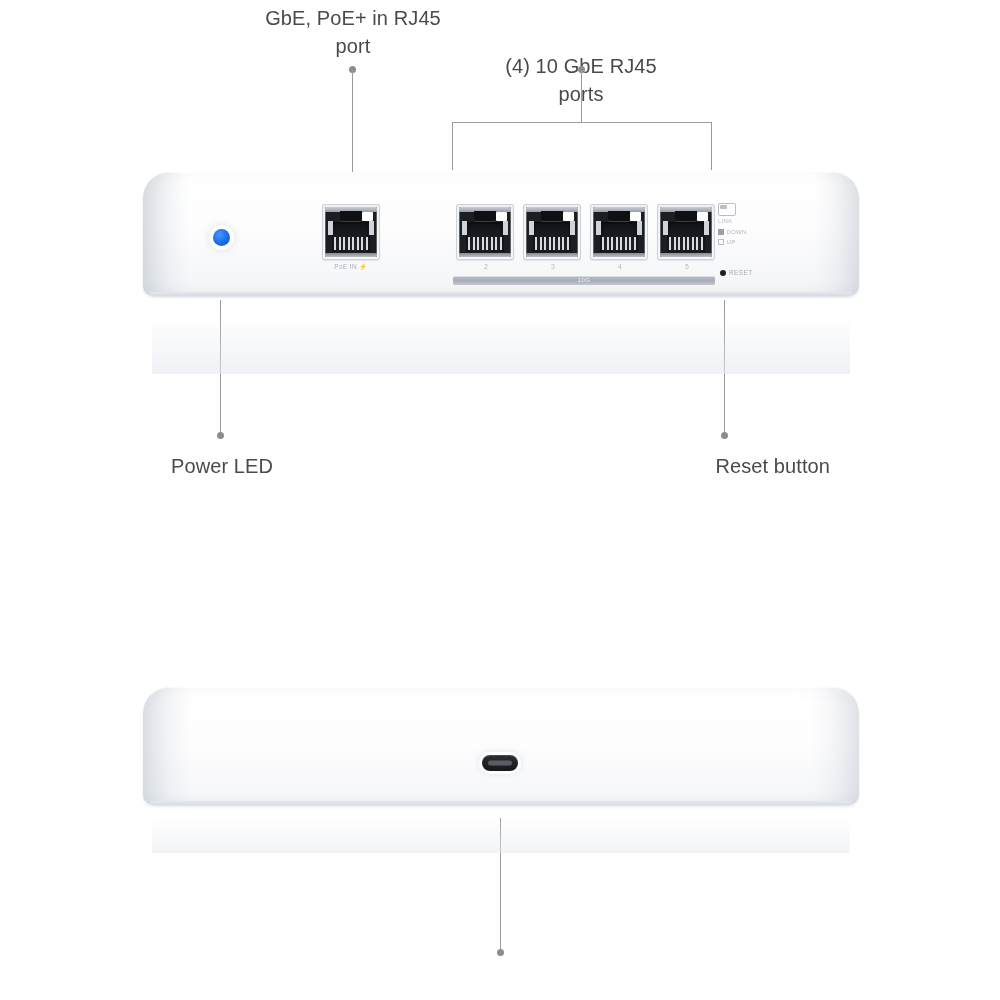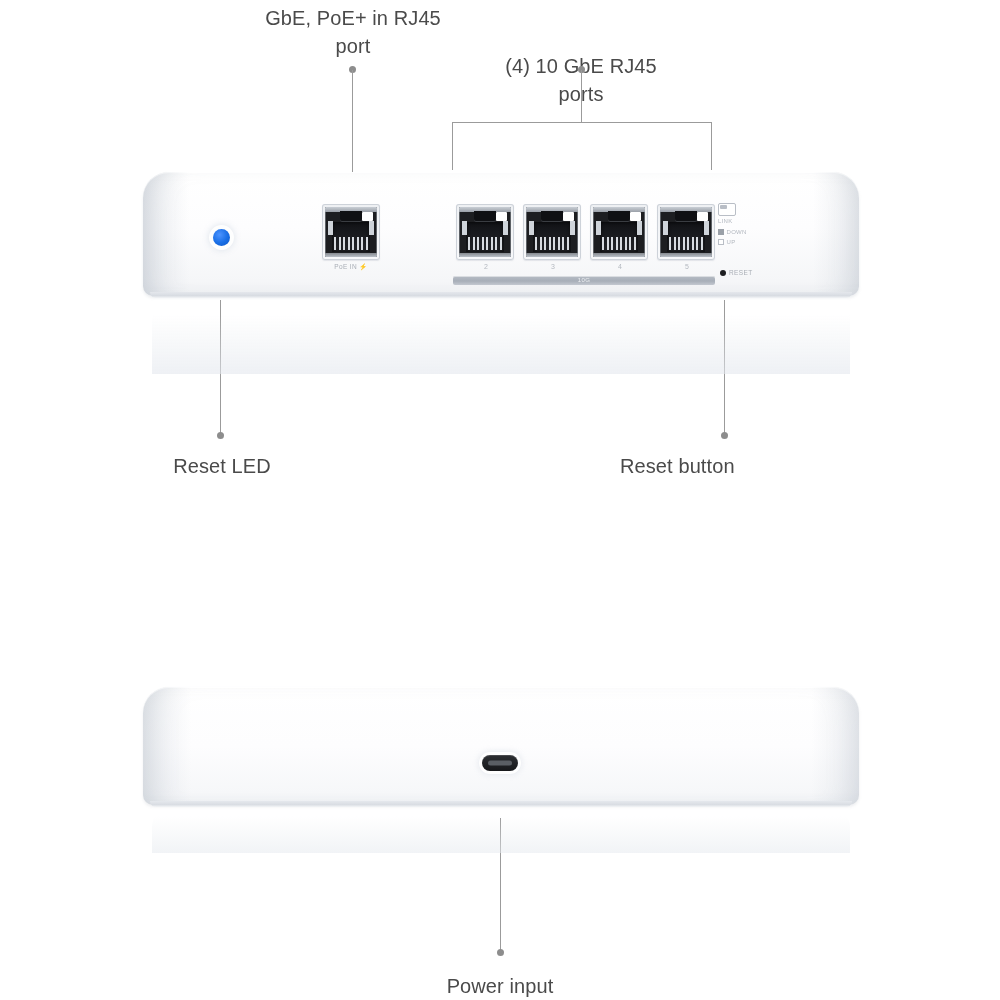--- a/index.html
+++ b/index.html
@@ -20,21 +20,21 @@
     line-height:28px;
     color:#4a4a4a;
     text-align:center;
     font-weight:400;
     letter-spacing:.1px;
     white-space:pre-line;
   }
   #callout-poe{left:225px;top:4px;width:256px;}
   #callout-10gbe{left:468px;top:4px;width:226px;margin-top:48px;}
   #callout-powerled{left:120px;top:452px;width:204px;text-align:center;}
-  #callout-reset{left:620px;top:452px;width:210px;text-align:left;}
+  #callout-reset{left:620px;top:452px;width:210px;text-align:right;}
   #callout-powerinput{left:400px;top:972px;width:200px;text-align:center;}
 
   
   .leader-v{position:absolute;width:1px;background:#9b9b9b;}
   .leader-h{position:absolute;height:1px;background:#9b9b9b;}
   .dot{position:absolute;width:7px;height:7px;border-radius:50%;background:#8d8d8d;}
 
   
   #leader-poe{left:352px;top:70px;height:104px;}
   #dot-poe{left:349px;top:66px;}
@@ -245,25 +245,24 @@
 <body>
 
 <div class="stage">
 
   <div class="callout" id="callout-poe">GbE, PoE+ in RJ45
 port</div>
 
   <div class="callout" id="callout-10gbe">(4) 10 GbE RJ45
 ports</div>
 
-  <div class="callout" id="callout-powerled">Reset LED</div>
+  <div class="callout" id="callout-powerled">Power LED</div>
 
   <div class="callout" id="callout-reset">Reset button</div>
 
-  <div class="callout" id="callout-powerinput">Power input</div>
 
   <div class="dot" id="dot-poe"></div>
   <div class="leader-v" id="leader-poe"></div>
 
   <div class="dot" id="dot-10gbe"></div>
   <div class="leader-v" id="bracket-stem"></div>
   <div class="leader-h" id="bracket-top"></div>
   <div class="leader-v" id="bracket-left"></div>
   <div class="leader-v" id="bracket-right"></div>
 

